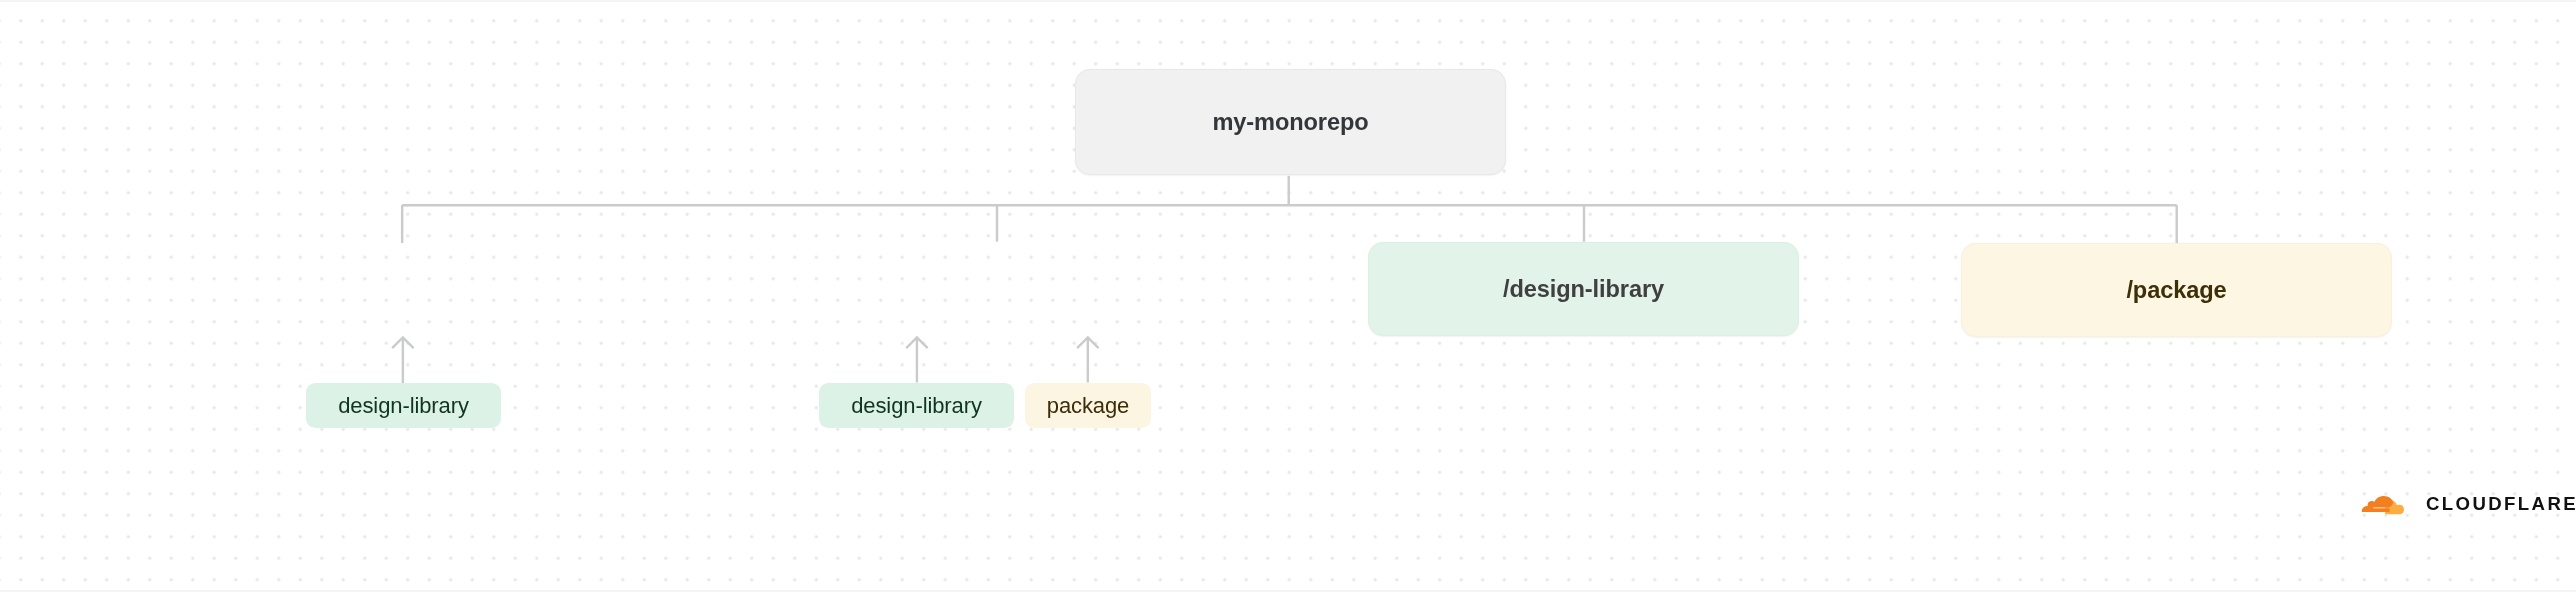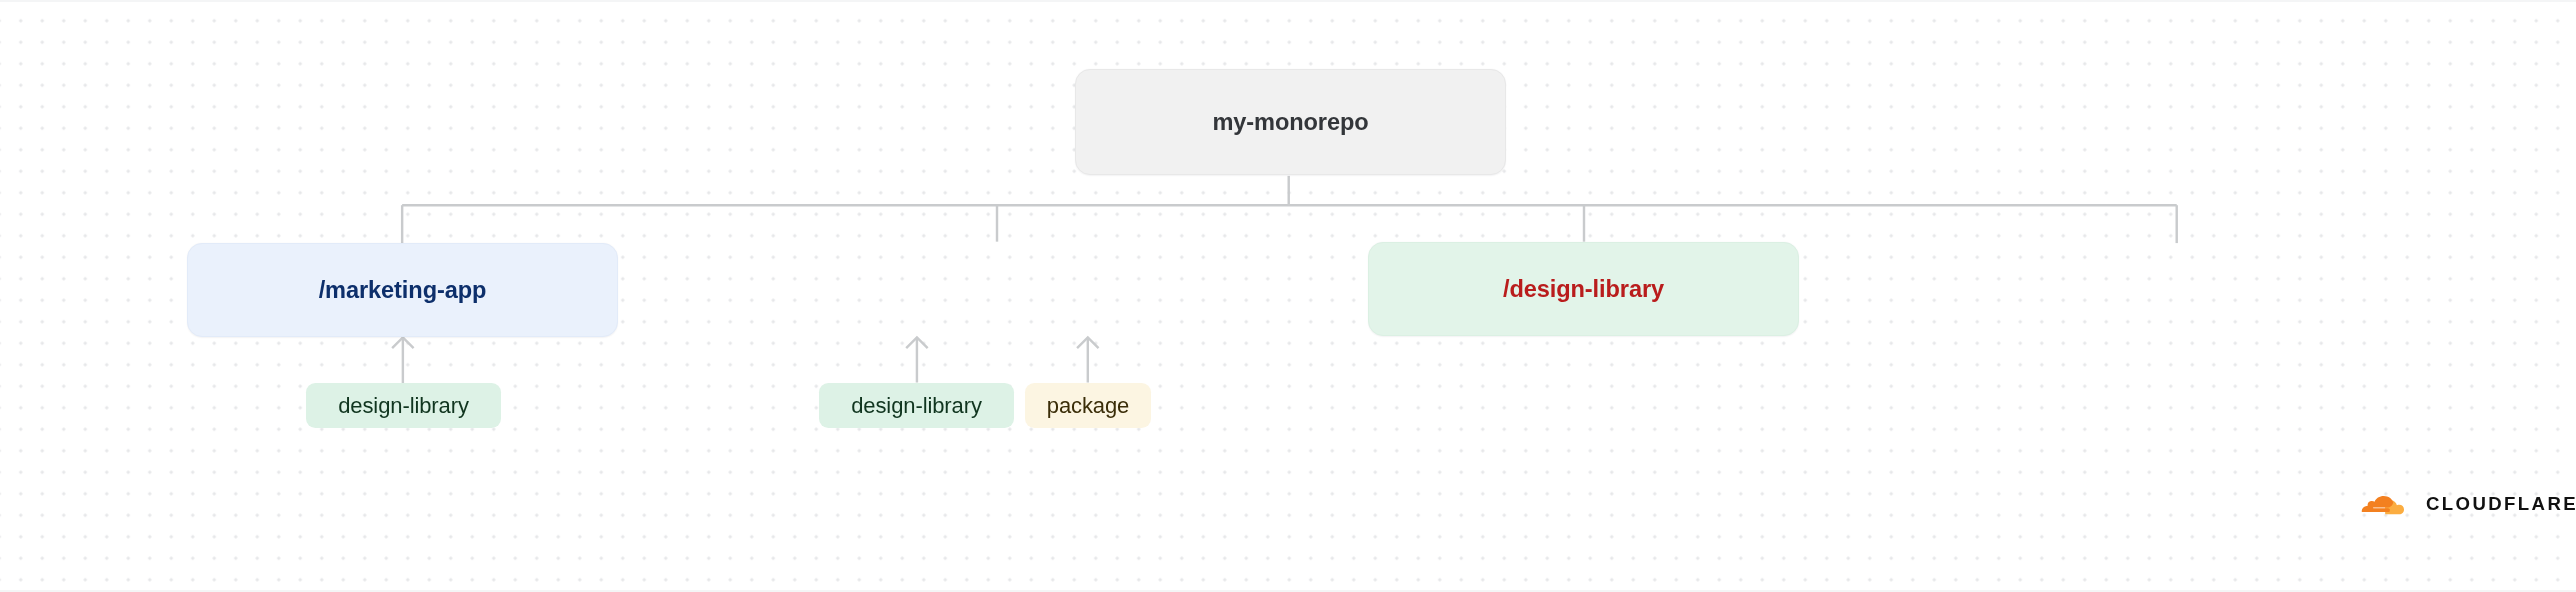--- a/index.html
+++ b/index.html
@@ -80,21 +80,21 @@
   .node.pink {
     background: #f7e9f7;
     border: 0.7px solid #f3e2f3;
   }
   .node.pink .node-label { color: #4d0726; font-size: 23.6px; }
 
   .node.green {
     background: #e2f4e9;
     border: 0.7px solid #dbf0e3;
   }
-  .node.green .node-label { color: #b91c1c; font-size: 23.6px; }
+  .node.green .node-label { color: #404040; font-size: 23.6px; }
 
   .node.cream {
     background: #fdf6e3;
     border: 0.7px solid #faf1dc;
   }
   .node.cream .node-label { color: #3d2f07; font-size: 23.6px; }
 
   
   .chip {
     position: absolute;
@@ -161,29 +161,29 @@
       <path d="M547,487 L562,472 L577,487"></path>
       <path d="M1266,487 L1281,472 L1296,487"></path>
       <path d="M1505,487 L1520,472 L1535,487"></path>
     </g>
   </svg>
 
   <div class="node root" style="left:1075px; top:69px; width:431px; height:106px;">
     <span class="node-label">my-monorepo</span>
   </div>
 
-  <div class="node blue" style="left:187px; top:243px; width:431px; height:94px;">
-    <span class="node-label">/marketing-app</span>
-  </div>
 
 
   <div class="node green" style="left:1368px; top:242px; width:431px; height:94px;">
     <span class="node-label">/design-library</span>
   </div>
 
+  <div class="node cream" style="left:1961px; top:243px; width:431px; height:94px;">
+    <span class="node-label">/package</span>
+  </div>
 
   <div class="chip green" style="left:306px; top:383px; width:195px; height:45px;">
     <span class="chip-label">design-library</span>
   </div>
 
   <div class="chip green" style="left:819px; top:383px; width:195px; height:45px;">
     <span class="chip-label">design-library</span>
   </div>
 
   <div class="chip cream" style="left:1025px; top:383px; width:126px; height:45px;">

